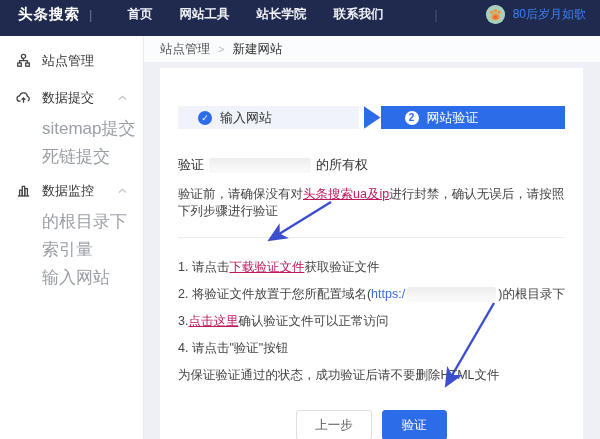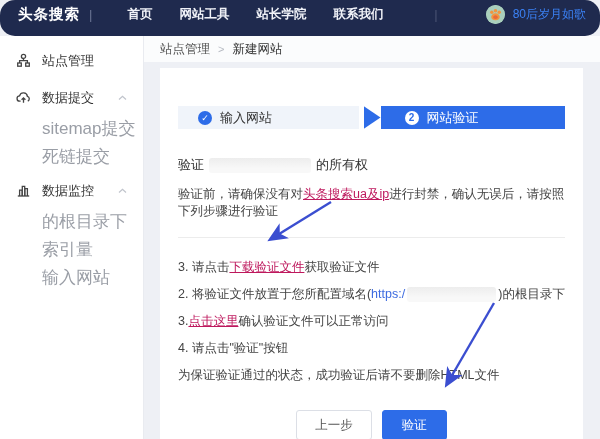--- a/index.html
+++ b/index.html
@@ -5,21 +5,21 @@
   * { margin:0; padding:0; box-sizing:border-box; }
   html,body { width:600px; height:439px; overflow:hidden; }
   body {
     font-family:"Liberation Sans","DejaVu Sans",sans-serif;
     font-size:12.5px; color:#333; background:#eef0f5; position:relative;
   }
 
   
   .navbar {
     height:36px; background:#1f2a4e; display:flex; align-items:center;
-    padding:0 14px 8px 18px; color:#fff;border-radius:15px;
+    padding:0 14px 8px 18px; color:#fff;
   }
   .logo { display:flex; align-items:center; font-size:14.5px; white-space:nowrap; }
   .logo-primary { font-weight:bold; letter-spacing:1px; }
   .logo-sep { color:#6b7494; margin:0 9px; font-weight:normal; font-size:13px; }
   .logo-secondary { font-weight:bold; letter-spacing:1px; color:#e8eaf2; }
   .nav-menu { display:flex; gap:27px; margin-left:26px; font-size:12.5px; font-weight:bold;align-items:flex-end; }
   .nav-menu .nav-item { color:#f0f2f8; cursor:pointer; }
   .nav-right { margin-left:auto; display:flex; align-items:center; }
   .nav-divider { color:#4a5373; margin-right:48px; font-size:13px; }
   .avatar {
@@ -225,21 +225,21 @@
           <span>的所有权</span>
         </div>
 
         <div class="intro-line">
           <span>验证前，请确保没有对</span><a class="link">头条搜索ua及ip</a><span>进行封禁，确认无误后，请按照下列步骤进行验证</span>
         </div>
 
         <div class="divider"></div>
 
         <div class="step-line first">
-          <span>3. 请点击</span>
+          <span>1. 请点击</span>
             <a class="link">下载验证文件</a>
             <span>获取验证文件</span>
         </div>
         <div class="step-line">
           <span>2. 将验证文件放置于您所配置域名(</span>
             <a class="link-plain">https:/</a>
             <span class="redact redact-url"></span>
             <span>)的根目录下</span>
         </div>
         <div class="step-line">

